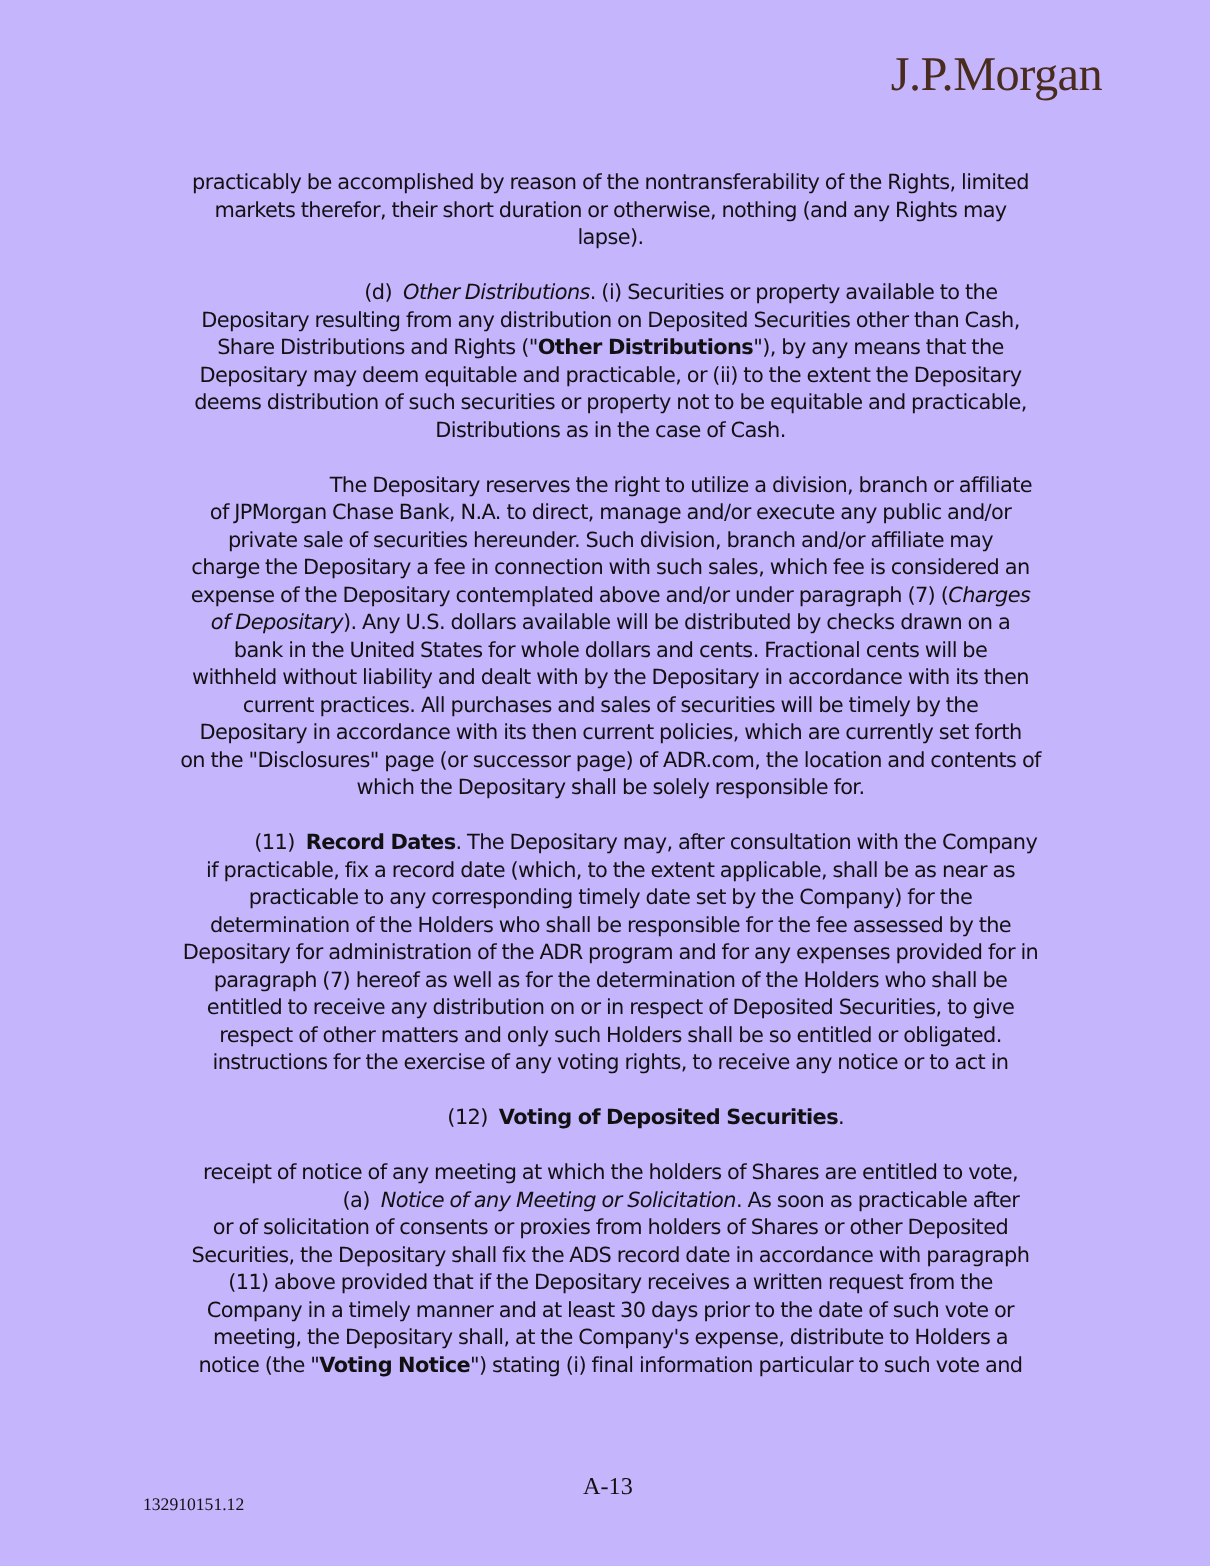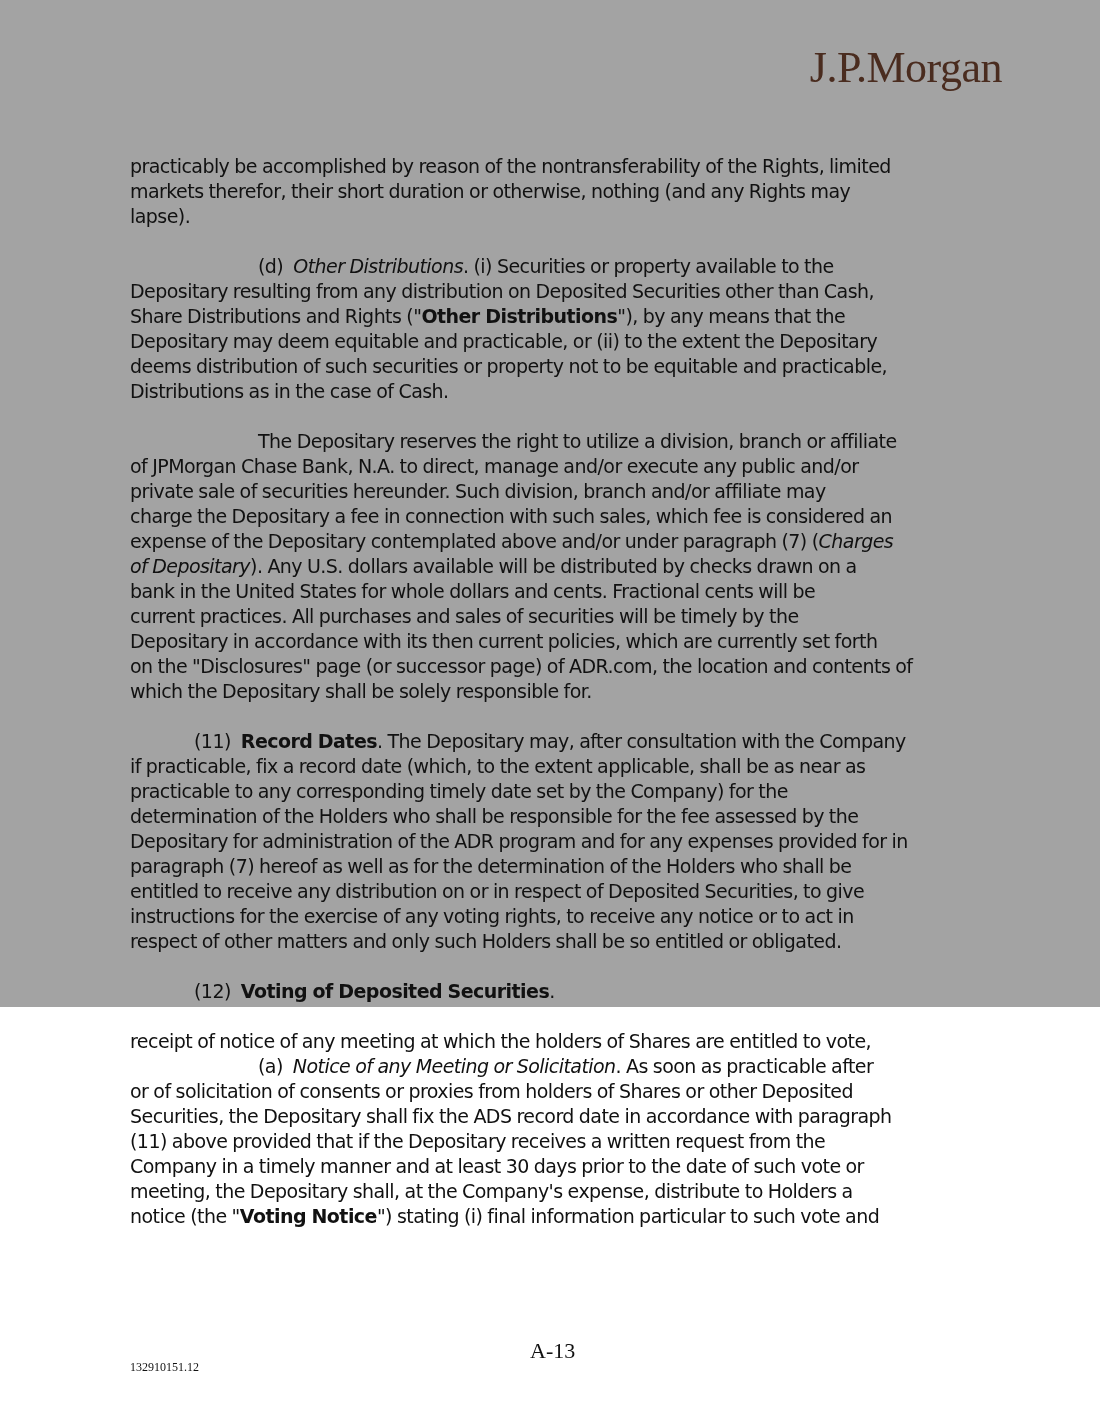--- a/index.html
+++ b/index.html
@@ -1,40 +1,40 @@
 <!DOCTYPE html>
 <html><head>
 <meta charset="utf-8">
 <style>
   html, body { margin: 0; padding: 0; background: #ffffff; }
   body { width: 1100px; height: 1424px; position: relative; overflow: hidden; }
-  .page { position: absolute; left: 0; top: 0; width: 1100px; height: 1007px; background: #a3a3a3; }
+  .page { position: absolute; left: 0; top: 0; width: 1100px; height: 1424px; background: #c4b5fd; }
   .logo {
     position: absolute; right: 98px; top: 42px;
     font-family: "Liberation Serif", "DejaVu Serif", serif;
     font-size: 44px; color: #4a2c1f; letter-spacing: -0.5px;
   }
   .body {
     position: absolute; left: 130px; top: 154px; width: 850px;
     font-family: "DejaVu Sans", "Liberation Sans", sans-serif;
     font-size: 19px; line-height: 25px; color: #111111;
   }
-  .line { white-space: nowrap; height: 25px; letter-spacing: -0.55px; word-spacing: -0.5px; }
+  .line { white-space: nowrap; height: 25px; letter-spacing: -0.55px; word-spacing: -0.5px; text-align: center; }
   .gap { height: 25px; }
   .ind1 { padding-left: 64px; }
   .ind2 { padding-left: 128px; }
   b { font-weight: bold; }
   i { font-style: italic; }
   .pagenum {
     position: absolute; left: 530px; top: 1338px;
     font-family: Liberation Serif, serif; font-size: 22px; color: #111;
   }
   .docid {
     position: absolute; left: 130px; top: 1360px;
-    font-family: "Liberation Serif", serif; font-size: 12px; color: #111;
+    font-family: "Liberation Serif", serif; font-size: 16px; color: #111;
   }
 </style>
 </head>
 <body>
 
 <div class="page">
 
   <div class="logo">J.P.Morgan</div>
 
   <div class="body">
@@ -57,37 +57,38 @@
     <div class="gap"></div>
 
     <div>
       <div class="line ind2">The Depositary reserves the right to utilize a division, branch or affiliate</div>
       <div class="line">of JPMorgan Chase Bank, N.A. to direct, manage and/or execute any public and/or</div>
       <div class="line">private sale of securities hereunder.  Such division, branch and/or affiliate may</div>
       <div class="line">charge the Depositary a fee in connection with such sales, which fee is considered an</div>
       <div class="line"><span>expense of the Depositary contemplated above and/or under paragraph (7) (</span><i>Charges</i></div>
       <div class="line"><i>of Depositary</i><span>).  Any U.S. dollars available will be distributed by checks drawn on a</span></div>
       <div class="line">bank in the United States for whole dollars and cents.  Fractional cents will be</div>
+      <div class="line">withheld without liability and dealt with by the Depositary in accordance with its then</div>
       <div class="line">current practices.  All purchases and sales of securities will be timely by the</div>
       <div class="line">Depositary in accordance with its then current policies, which are currently set forth</div>
       <div class="line">on the "Disclosures" page (or successor page) of ADR.com, the location and contents of</div>
       <div class="line">which the Depositary shall be solely responsible for.</div>
     </div>
     <div class="gap"></div>
 
     <div>
       <div class="line ind1"><span>(11)</span>&nbsp;&nbsp;<b>Record Dates</b><span>.  The Depositary may, after consultation with the Company</span></div>
       <div class="line">if practicable, fix a record date (which, to the extent applicable, shall be as near as</div>
       <div class="line">practicable to any corresponding timely date set by the Company) for the</div>
       <div class="line">determination of the Holders who shall be responsible for the fee assessed by the</div>
       <div class="line">Depositary for administration of the ADR program and for any expenses provided for in</div>
       <div class="line">paragraph (7) hereof as well as for the determination of the Holders who shall be</div>
       <div class="line">entitled to receive any distribution on or in respect of Deposited Securities, to give</div>
+      <div class="line">respect of other matters and only such Holders shall be so entitled or obligated.</div>
       <div class="line">instructions for the exercise of any voting rights, to receive any notice or to act in</div>
-      <div class="line">respect of other matters and only such Holders shall be so entitled or obligated.</div>
     </div>
     <div class="gap"></div>
 
     <div>
       <div class="line ind1"><span>(12)</span>&nbsp;&nbsp;<b>Voting of Deposited Securities</b><span>.</span></div>
     </div>
     <div class="gap"></div>
 
     <div>
       <div class="line">receipt of notice of any meeting at which the holders of Shares are entitled to vote,</div>

